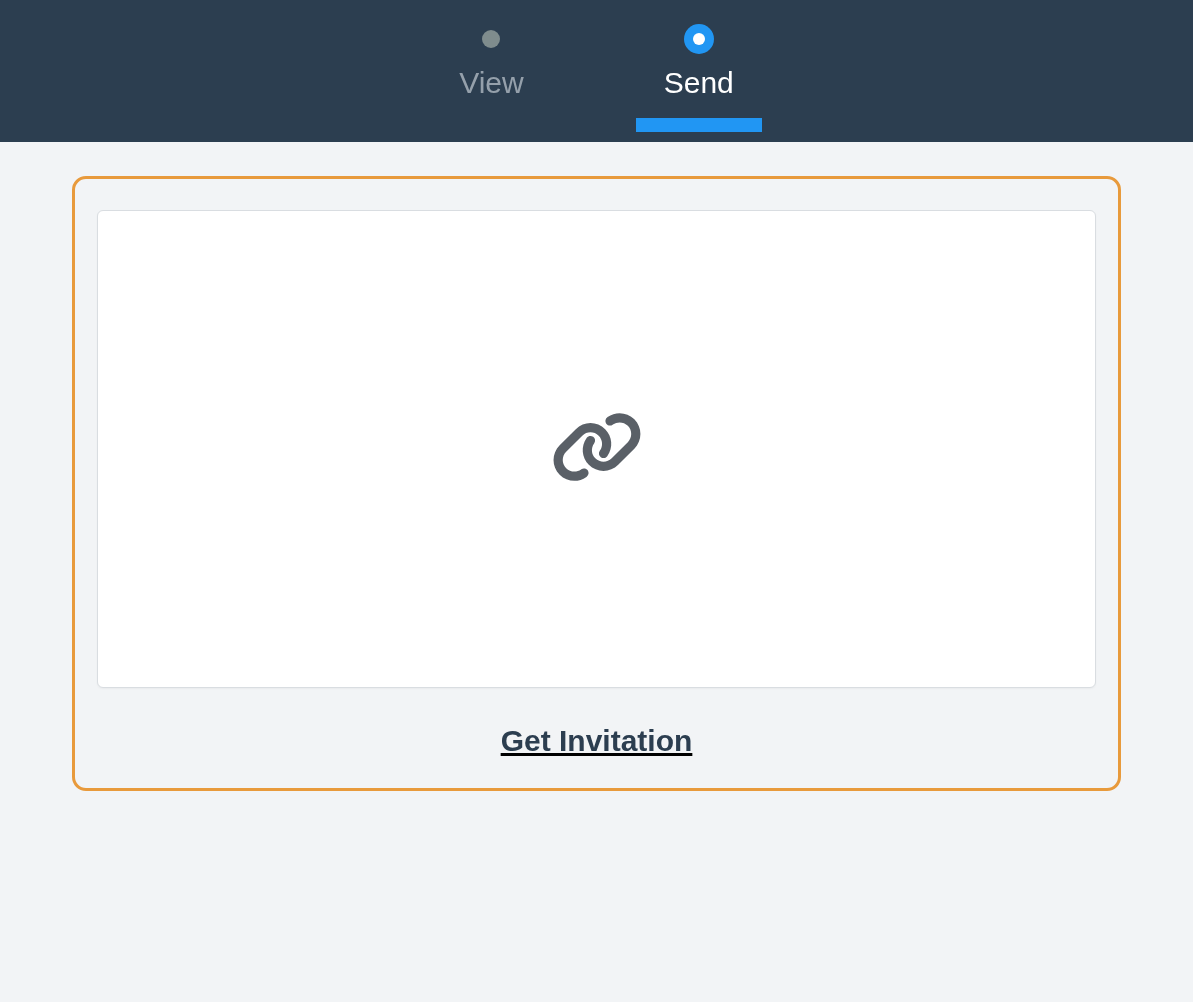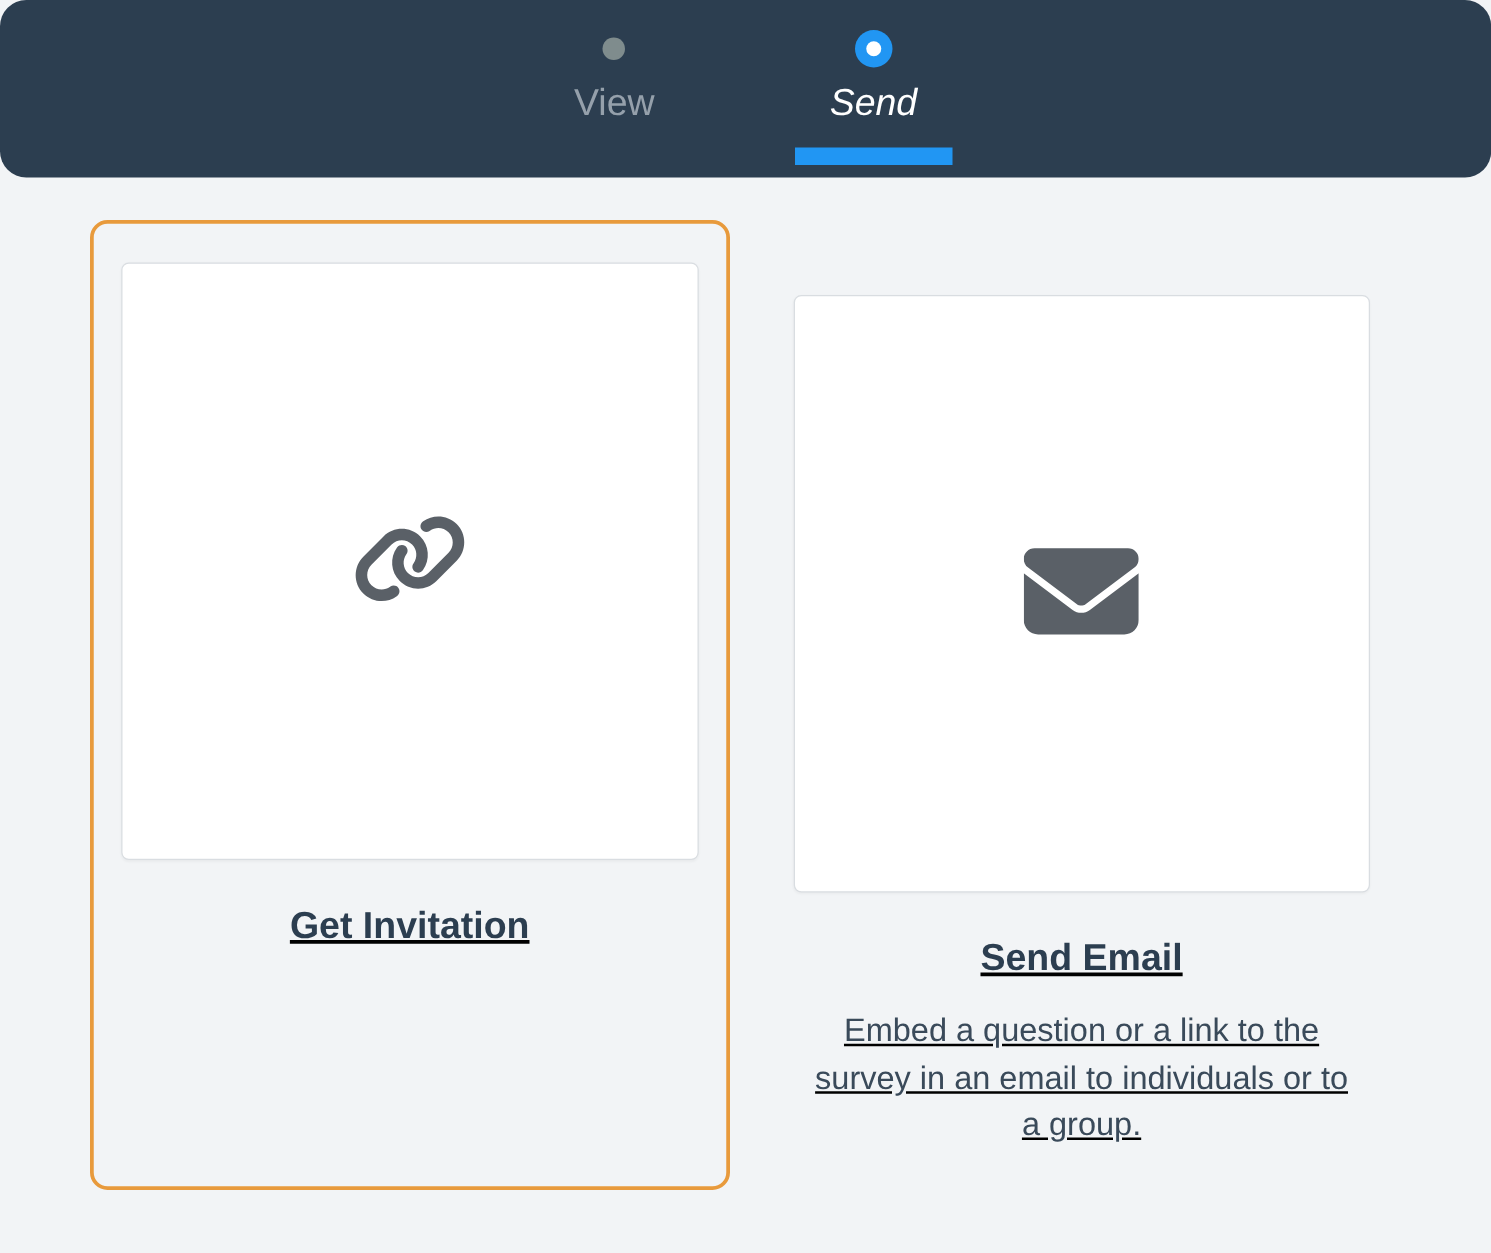--- a/index.html
+++ b/index.html
@@ -9,21 +9,20 @@
       width: 1193px;
     }
     .top-nav {
       background: #2c3e50;
       height: 142px;
       display: flex;
       justify-content: center;
       align-items: flex-start;
       padding-top: 30px;
       position: relative;
-      border-radius: 21px;
     }
     .nav-items {
       display: flex;
       gap: 140px;
     }
     .nav-item {
       display: flex;
       flex-direction: column;
       align-items: center;
       gap: 18px;
@@ -53,21 +52,20 @@
       background: #fff;
       border-radius: 50%;
     }
     .nav-label {
       font-size: 30px;
       color: #95a0ab;
       font-weight: 400;
     }
     .nav-label.active {
       color: #fff;
-      font-style: italic;
     }
     .nav-underline {
       position: absolute;
       bottom: -32px;
       height: 14px;
       background: #2196f3;
       width: 126px;
       left: 50%;
       transform: translateX(-50%);
     }
@@ -151,24 +149,13 @@
     <div class="card-icon-box">
       <span class="card-icon">
         <svg viewBox="0 0 640 512">
             <path d="M579.8 267.7c56.5-56.5 56.5-148 0-204.5-50-50-128.8-56.5-186.3-15.4l-1.6 1.1c-14.4 10.3-17.7 30.3-7.4 44.6s30.3 17.7 44.6 7.4l1.6-1.1c32.1-22.9 76-19.3 103.8 8.6 31.5 31.5 31.5 82.5 0 114L422.3 334.8c-31.5 31.5-82.5 31.5-114 0-27.9-27.9-31.5-71.8-8.6-103.8l1.1-1.6c10.3-14.4 6.9-34.4-7.4-44.6s-34.4-6.9-44.6 7.4l-1.1 1.6C206.5 251.2 213 330 263 380c56.5 56.5 148 56.5 204.5 0L579.8 267.7zM60.2 244.3c-56.5 56.5-56.5 148 0 204.5 50 50 128.8 56.5 186.3 15.4l1.6-1.1c14.4-10.3 17.7-30.3 7.4-44.6s-30.3-17.7-44.6-7.4l-1.6 1.1c-32.1 22.9-76 19.3-103.8-8.6C74 372 74 321 105.5 289.5L217.7 177.2c31.5-31.5 82.5-31.5 114 0 27.9 27.9 31.5 71.8 8.6 103.9l-1.1 1.6c-10.3 14.4-6.9 34.4 7.4 44.6s34.4 6.9 44.6-7.4l1.1-1.6C433.5 260.8 427 182 377 132c-56.5-56.5-148-56.5-204.5 0L60.2 244.3z"></path>
           </svg>
       </span>
     </div>
     <div class="card-title">Get Invitation</div>
   </div>
 
-  <div class="card">
-    <div class="card-icon-box">
-      <span class="card-icon">
-        <svg viewBox="0 0 512 512">
-            <path d="M48 64C21.5 64 0 85.5 0 112c0 15.1 7.1 29.3 19.2 38.4L236.8 313.6c11.4 8.5 27 8.5 38.4 0L492.8 150.4c12.1-9.1 19.2-23.3 19.2-38.4 0-26.5-21.5-48-48-48H48zM0 176V384c0 35.3 28.7 64 64 64H448c35.3 0 64-28.7 64-64V176L294.4 339.2c-22.8 17.1-54 17.1-76.8 0L0 176z"></path>
-          </svg>
-      </span>
-    </div>
-    <div class="card-title">Send Email</div>
-    <div class="card-desc">Embed a question or a link to the survey in an email to individuals or to a group.</div>
-  </div>
 </div>
 
 </body></html>

